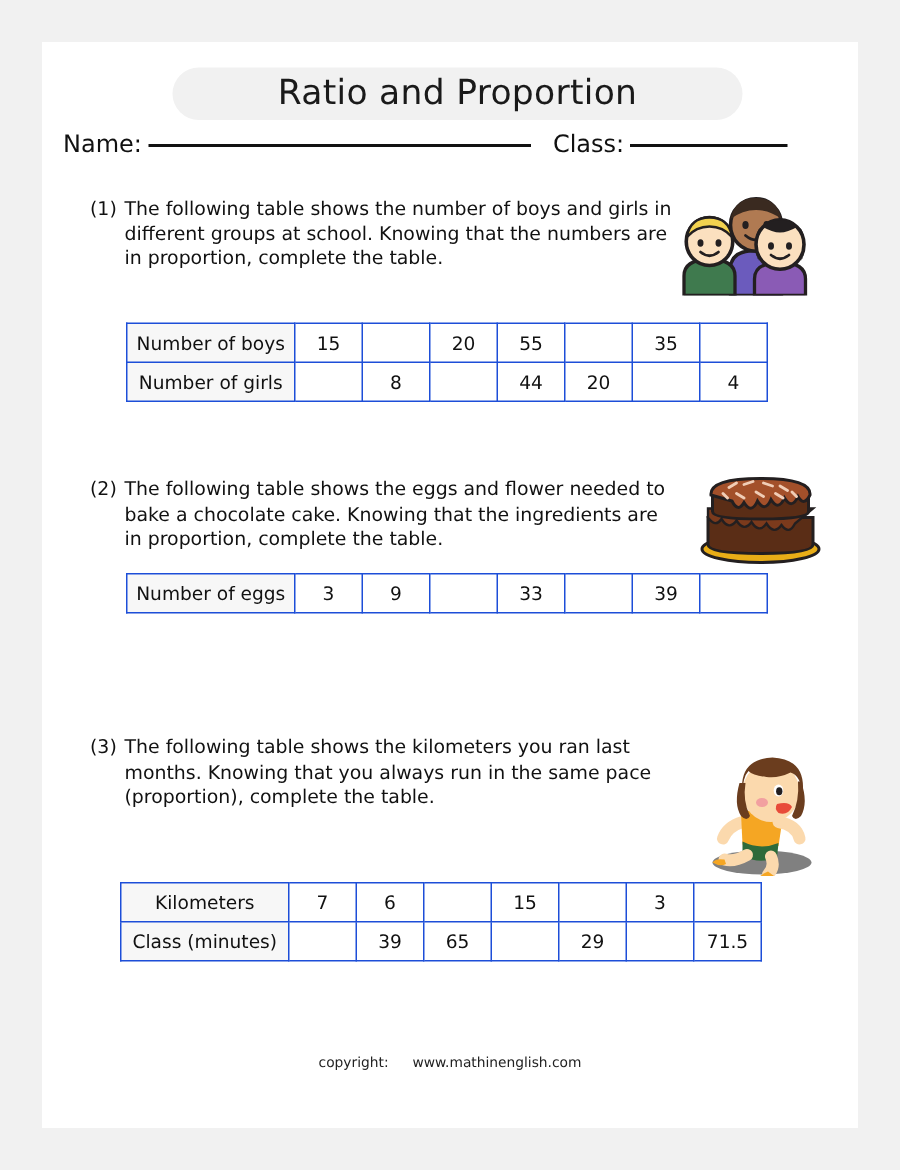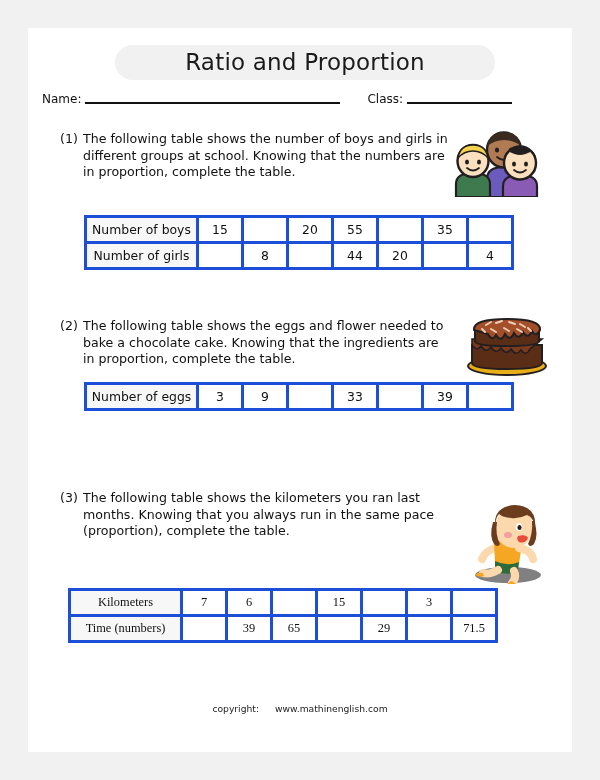--- a/index.html
+++ b/index.html
@@ -49,22 +49,22 @@
   }
 
   
   .namerow {
     position: absolute;
     left: 14px;
     top: 58px;
     width: 516px;
     height: 26px;
     display: flex;
-    align-items: center;
-    font-size: 12px;
+    align-items: flex-start;
+    font-size: 16px;
     color: #111;
   }
   .nm-label { white-space: pre; }
   .rule {
     display: inline-block;
     border-bottom: 2px solid #111;
     height: 12px;
     margin: 0 2px 2px 4px;
   }
   .rule-name { width: 255px; }
@@ -103,21 +103,21 @@
 
   
   table.wk {
     position: absolute;
     border-collapse: collapse;
     table-layout: fixed;
     font-size: 12.4px;
     color: #111;
   }
   table.wk td {
-    border: 3px solid #1d4ed8;
+    border: 1px solid #1d4ed8;
     height: 26px;
     text-align: center;
     vertical-align: middle;
     padding: 0 2px;
     background: #ffffff;
   }
   table.wk td.lbl {
     background: #f7f7f7;
     width: 112px;
     white-space: nowrap;
@@ -141,21 +141,21 @@
 
 <div class="page">
 
   <div class="title-banner">
     <div class="title-text">Ratio and Proportion</div>
   </div>
 
   <div class="namerow">
     <span class="nm-label">Name:</span>
     <span class="rule rule-name"></span>
-    <span class="nm-label" style="margin-left:25px;">Class:</span>
+    <span class="nm-label" style="margin-left:13px;">Class:</span>
     <span class="rule rule-class"></span>
   </div>
 
   <div class="qblock" style="top:103px;">
     <div class="q-text">
       <span class="qnum">(1)</span>
       <span class="qbody">The following table shows the number of boys and girls in different groups at school. Knowing that the numbers are in proportion, complete the table.</span>
     </div>
 
     <div class="art" style="left:424px; top:0px;">
@@ -282,34 +282,34 @@
         <path d="M31 18 q-4 14 1 22 q4 4 6 0 q-5 -10 -3 -22 Z" fill="#6b3d1e"></path>
         <path d="M72 17 q5 14 0 23 q-4 4 -6 0 q5 -10 4 -23 Z" fill="#6b3d1e"></path>
 
         <ellipse cx="57" cy="23" rx="3.2" ry="4" fill="#ffffff"></ellipse>
         <ellipse cx="57.5" cy="23.5" rx="2.1" ry="2.6" fill="#231f20"></ellipse>
         <ellipse cx="46" cy="31" rx="4" ry="3" fill="#f2a0a0"></ellipse>
         <path d="M56 32 q8 -2 10 2 q-3 6 -9 4 q-3 -3 -1 -6 Z" fill="#e84b3a"></path>
       </svg>
     </div>
 
-    <table class="wk" style="left:40px; top:98px;font-family:Liberation Serif, serif;">
+    <table class="wk" style="left:52px; top:98px;">
       <tbody>
         <tr>
           <td class="lbl">Kilometers</td>
           <td class="cell">7</td>
           <td class="cell">6</td>
           <td class="cell"></td>
           <td class="cell">15</td>
           <td class="cell"></td>
           <td class="cell">3</td>
           <td class="cell"></td>
         </tr>
         <tr>
-          <td class="lbl">Time (numbers)</td>
+          <td class="lbl">Class (minutes)</td>
           <td class="cell"></td>
           <td class="cell">39</td>
           <td class="cell">65</td>
           <td class="cell"></td>
           <td class="cell">29</td>
           <td class="cell"></td>
           <td class="cell">71.5</td>
         </tr>
       </tbody>
     </table>

